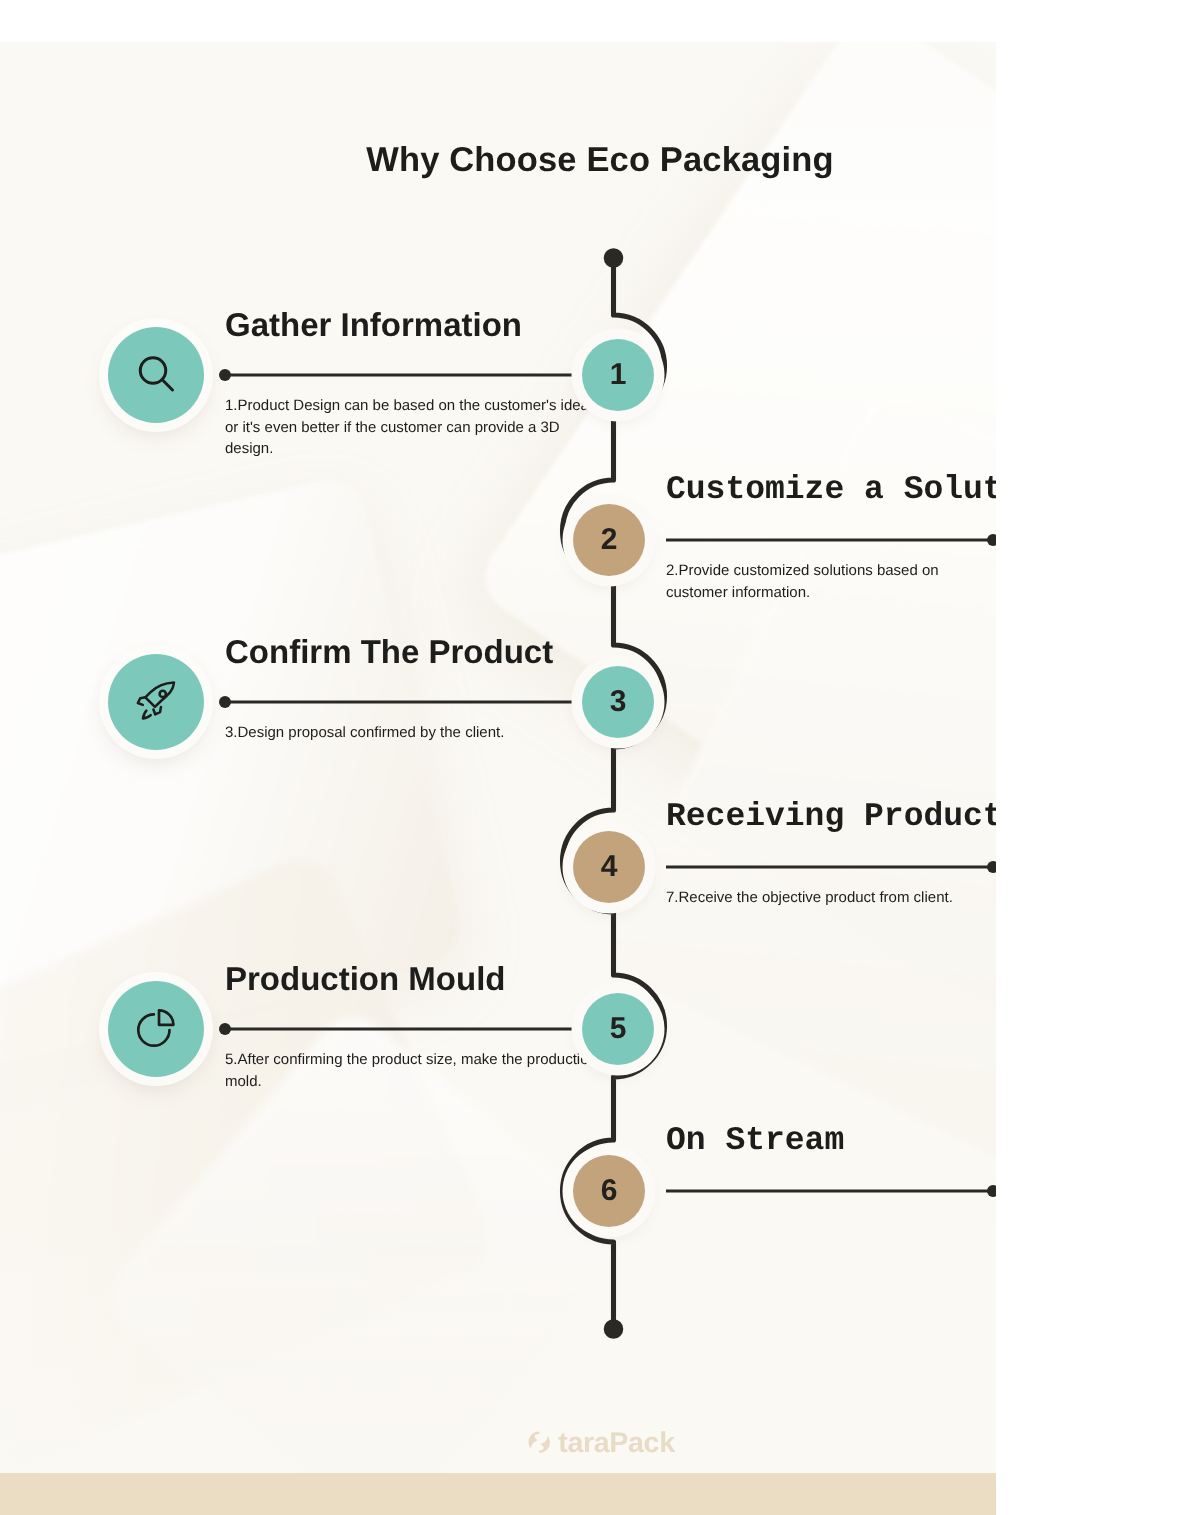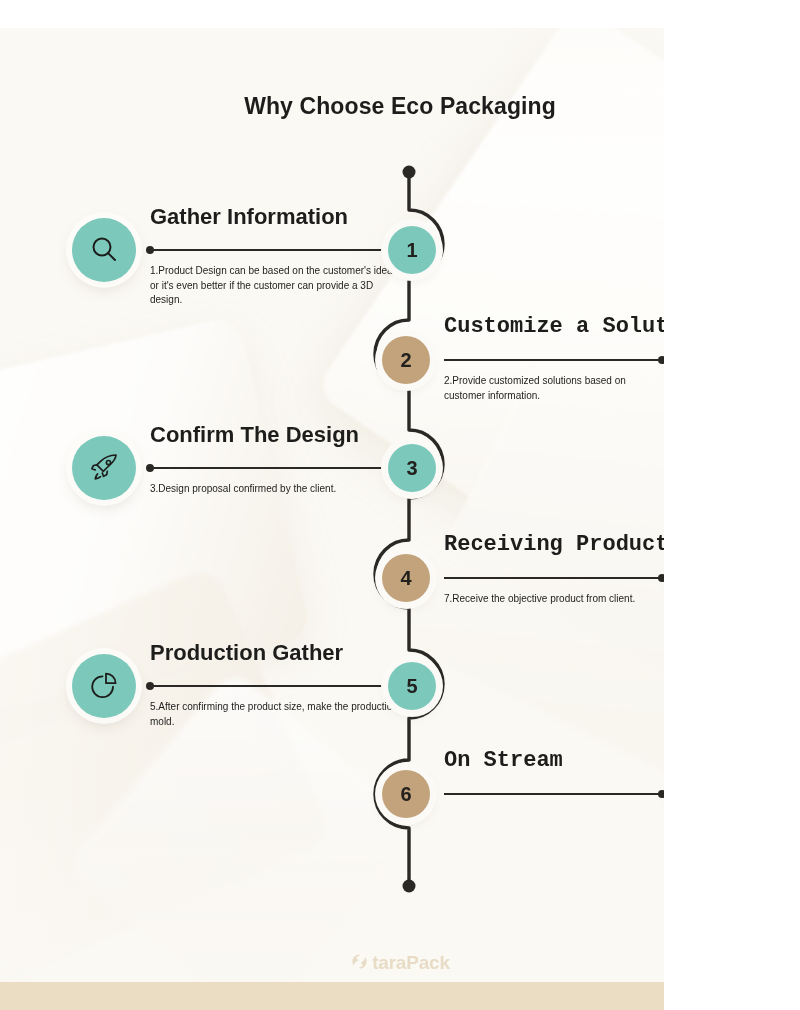--- a/index.html
+++ b/index.html
@@ -200,21 +200,21 @@
     <div class="icon teal">
       <svg width="34" height="34" viewBox="0 0 34 34" fill="none" stroke="#1d1d1b" stroke-width="1.7" stroke-linecap="round" stroke-linejoin="round">
         <path d="M29,4 c-6.4,.3-12,2.8-15.8,6.6 l-3.3,3.3 l6.4,6.4 l3.3,-3.3 C23.4,13.2 28.5,10.3 29,4 z"></path>
         <circle cx="21.5" cy="11.6" r="2.1"></circle>
         <path d="M9.9,13.9 l-3.4,.6 l-1.6,3.2 l3.3,1.2"></path>
         <path d="M20.3,20.3 l-.6,3.4 l-3.2,1.6 l-1.2,-3.3"></path>
         <path d="M10.6,22.8 c-1.6,1.6-2.3,5.2-2.3,5.2 s3.6,-.7 5.2,-2.3"></path>
       </svg>
     </div>
     <div class="num teal">3</div>
-    <div class="head">Confirm The Design</div>
+    <div class="head">Confirm The Product</div>
     <div class="rule"></div>
     <div class="body">3.Design proposal confirmed by the client.</div>
   </div>
 
   <div class="step right" style="left:382px;top:554px;width:358px;">
     <div class="num tan">4</div>
     <div class="icon tan">
       <svg width="34" height="34" viewBox="0 0 34 34" fill="none" stroke="#1d1d1b" stroke-width="1.8" stroke-linecap="round" stroke-linejoin="round">
         <path d="M5,15.5 l7,-4.5 l6.5,3 l9,-8"></path>
         <path d="M22,5.2 l5.5,.8 l-.8,5.5"></path>
@@ -230,21 +230,21 @@
   </div>
 
   <div class="step left" style="left:72px;top:662px;width:364px;">
     <div class="icon teal">
       <svg width="34" height="34" viewBox="0 0 34 34" fill="none" stroke="#1d1d1b" stroke-width="1.8" stroke-linecap="round" stroke-linejoin="round">
         <path d="M15.6,7.3 A10.4,10.4 0 1 0 26,17.7"></path>
         <path d="M19,4.6 l0,9.6 l9.6,0 A9.6,9.6 0 0 0 19,4.6 z"></path>
       </svg>
     </div>
     <div class="num teal">5</div>
-    <div class="head">Production Gather</div>
+    <div class="head">Production Mould</div>
     <div class="rule"></div>
     <div class="body">5.After confirming the product size, make the production mold.</div>
   </div>
 
   <div class="step right" style="left:382px;top:770px;width:358px;">
     <div class="num tan">6</div>
     <div class="icon tan">
       <svg width="34" height="34" viewBox="0 0 34 34" fill="none" stroke="#1d1d1b" stroke-width="1.9" stroke-linecap="round" stroke-linejoin="round">
         <g transform="rotate(-8 17 17)">
           <path d="M22,9.4 c-1.5,-1.6-3.6,-2.4-5.7,-2.2 c-2.6,.2-4.6,1.9-4.6,4.1 c0,2.3 2,3.5 5,4.4 c3.2,1 5.4,2.2 5.4,4.8 c0,2.5-2.3,4.3-5.2,4.4 c-2.4,.1-4.6,-.9-6.1,-2.7"></path>

